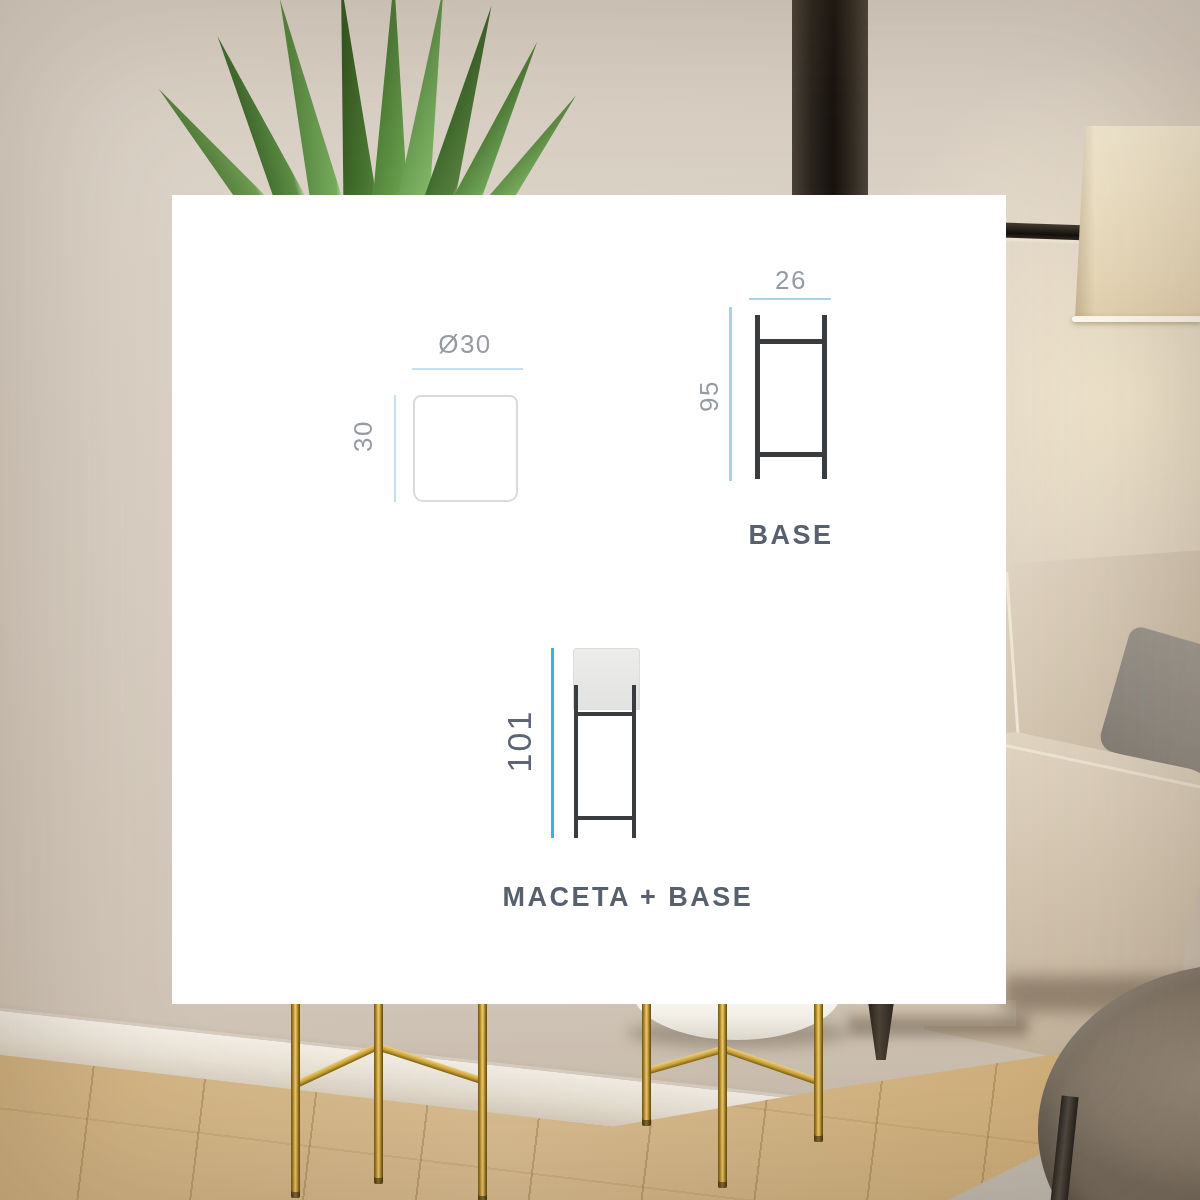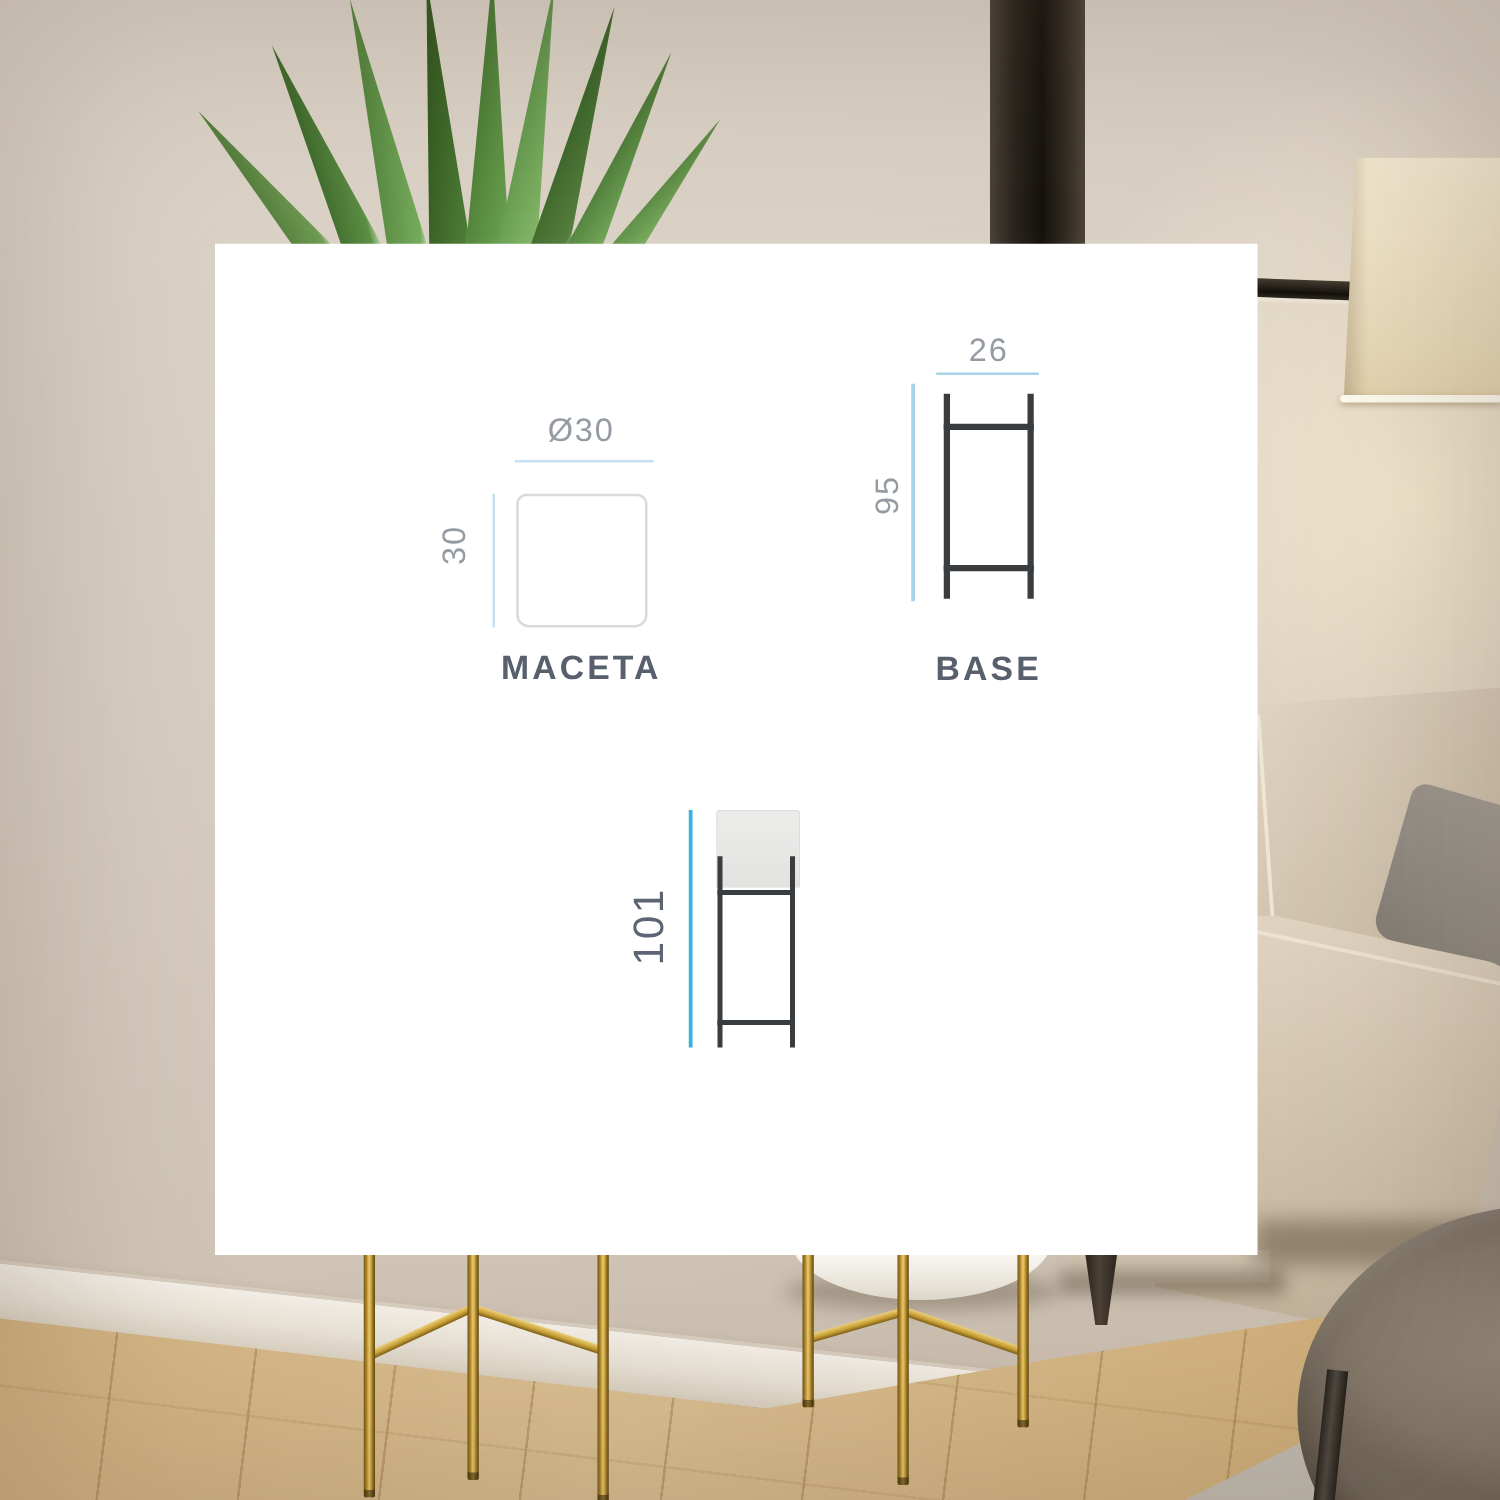--- a/index.html
+++ b/index.html
@@ -148,34 +148,34 @@
 
   <div class="abs vignette"></div>
 
   <div class="abs panel">
 
     <div class="num" style="left:233px;top:134px;width:120px;">Ø30</div>
     <div class="dimline" style="left:240px;top:173px;width:111px;height:2px;"></div>
     <div class="dimline" style="left:222px;top:200px;width:2px;height:107px;"></div>
     <div class="num vrot" style="left:156px;top:228px;width:70px;height:26px;">30</div>
     <div class="pot-outline"></div>
-    <div class="figlabel" style="left:193px;top:324px;width:200px;">MACETA</div>
 
     <div class="num" style="left:569px;top:70px;width:100px;">26</div>
     <div class="dimline-strong" style="left:577px;top:103px;width:82px;height:2px;"></div>
     <div class="dimline-strong" style="left:557px;top:112px;width:3px;height:174px;"></div>
     <div class="num vrot" style="left:502px;top:188px;width:70px;height:26px;">95</div>
     <div class="ink" style="left:583px;top:120px;width:5px;height:164px;"></div>
     <div class="ink" style="left:650px;top:120px;width:5px;height:164px;"></div>
     <div class="ink" style="left:583px;top:144px;width:72px;height:5px;"></div>
     <div class="ink" style="left:583px;top:257px;width:72px;height:5px;"></div>
     <div class="figlabel" style="left:539px;top:325px;width:160px;">BASE</div>
 
     <div class="cyanline" style="left:379px;top:453px;width:3px;height:190px;"></div>
     <div class="num num-strong vrot" style="left:302px;top:528px;width:90px;height:36px;">101</div>
     <div class="pot-filled"></div>
     <div class="ink" style="left:402px;top:490px;width:4px;height:153px;"></div>
     <div class="ink" style="left:460px;top:490px;width:4px;height:153px;"></div>
     <div class="ink" style="left:402px;top:517px;width:62px;height:4px;"></div>
     <div class="ink" style="left:402px;top:621px;width:62px;height:4px;"></div>
+    <div class="figlabel" style="left:316px;top:687px;width:280px;">MACETA + BASE</div>
   </div>
 
 </div>
 
 </body></html>

